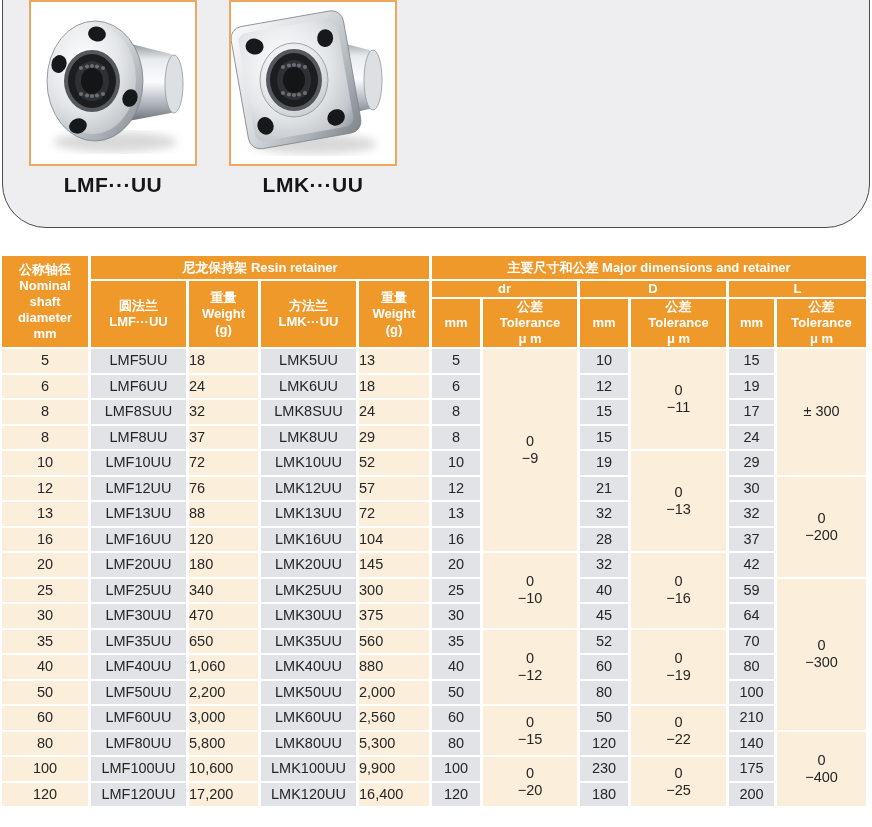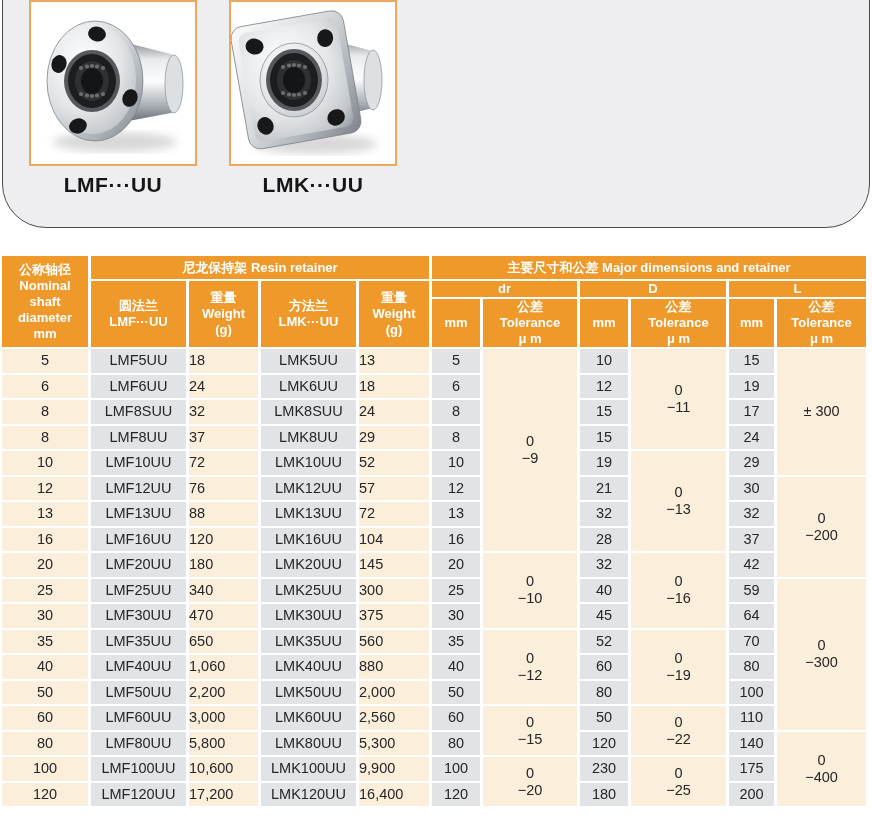--- a/index.html
+++ b/index.html
@@ -381,21 +381,21 @@
         <td class="gray">LMF60UU</td>
         <td class="cream r">3,000</td>
         <td class="gray">LMK60UU</td>
         <td class="cream r">2,560</td>
         <td class="gray">60</td>
         <td class="cream tol" rowspan="2">0
 −15</td>
         <td class="gray">50</td>
         <td class="cream tol" rowspan="2">0
 −22</td>
-        <td class="gray">110</td>
+        <td class="gray">210</td>
       </tr>
       <tr>
         <td class="cream">80</td>
         <td class="gray">LMF80UU</td>
         <td class="cream r">5,800</td>
         <td class="gray">LMK80UU</td>
         <td class="cream r">5,300</td>
         <td class="gray">80</td>
         <td class="gray">120</td>
         <td class="gray">140</td>

